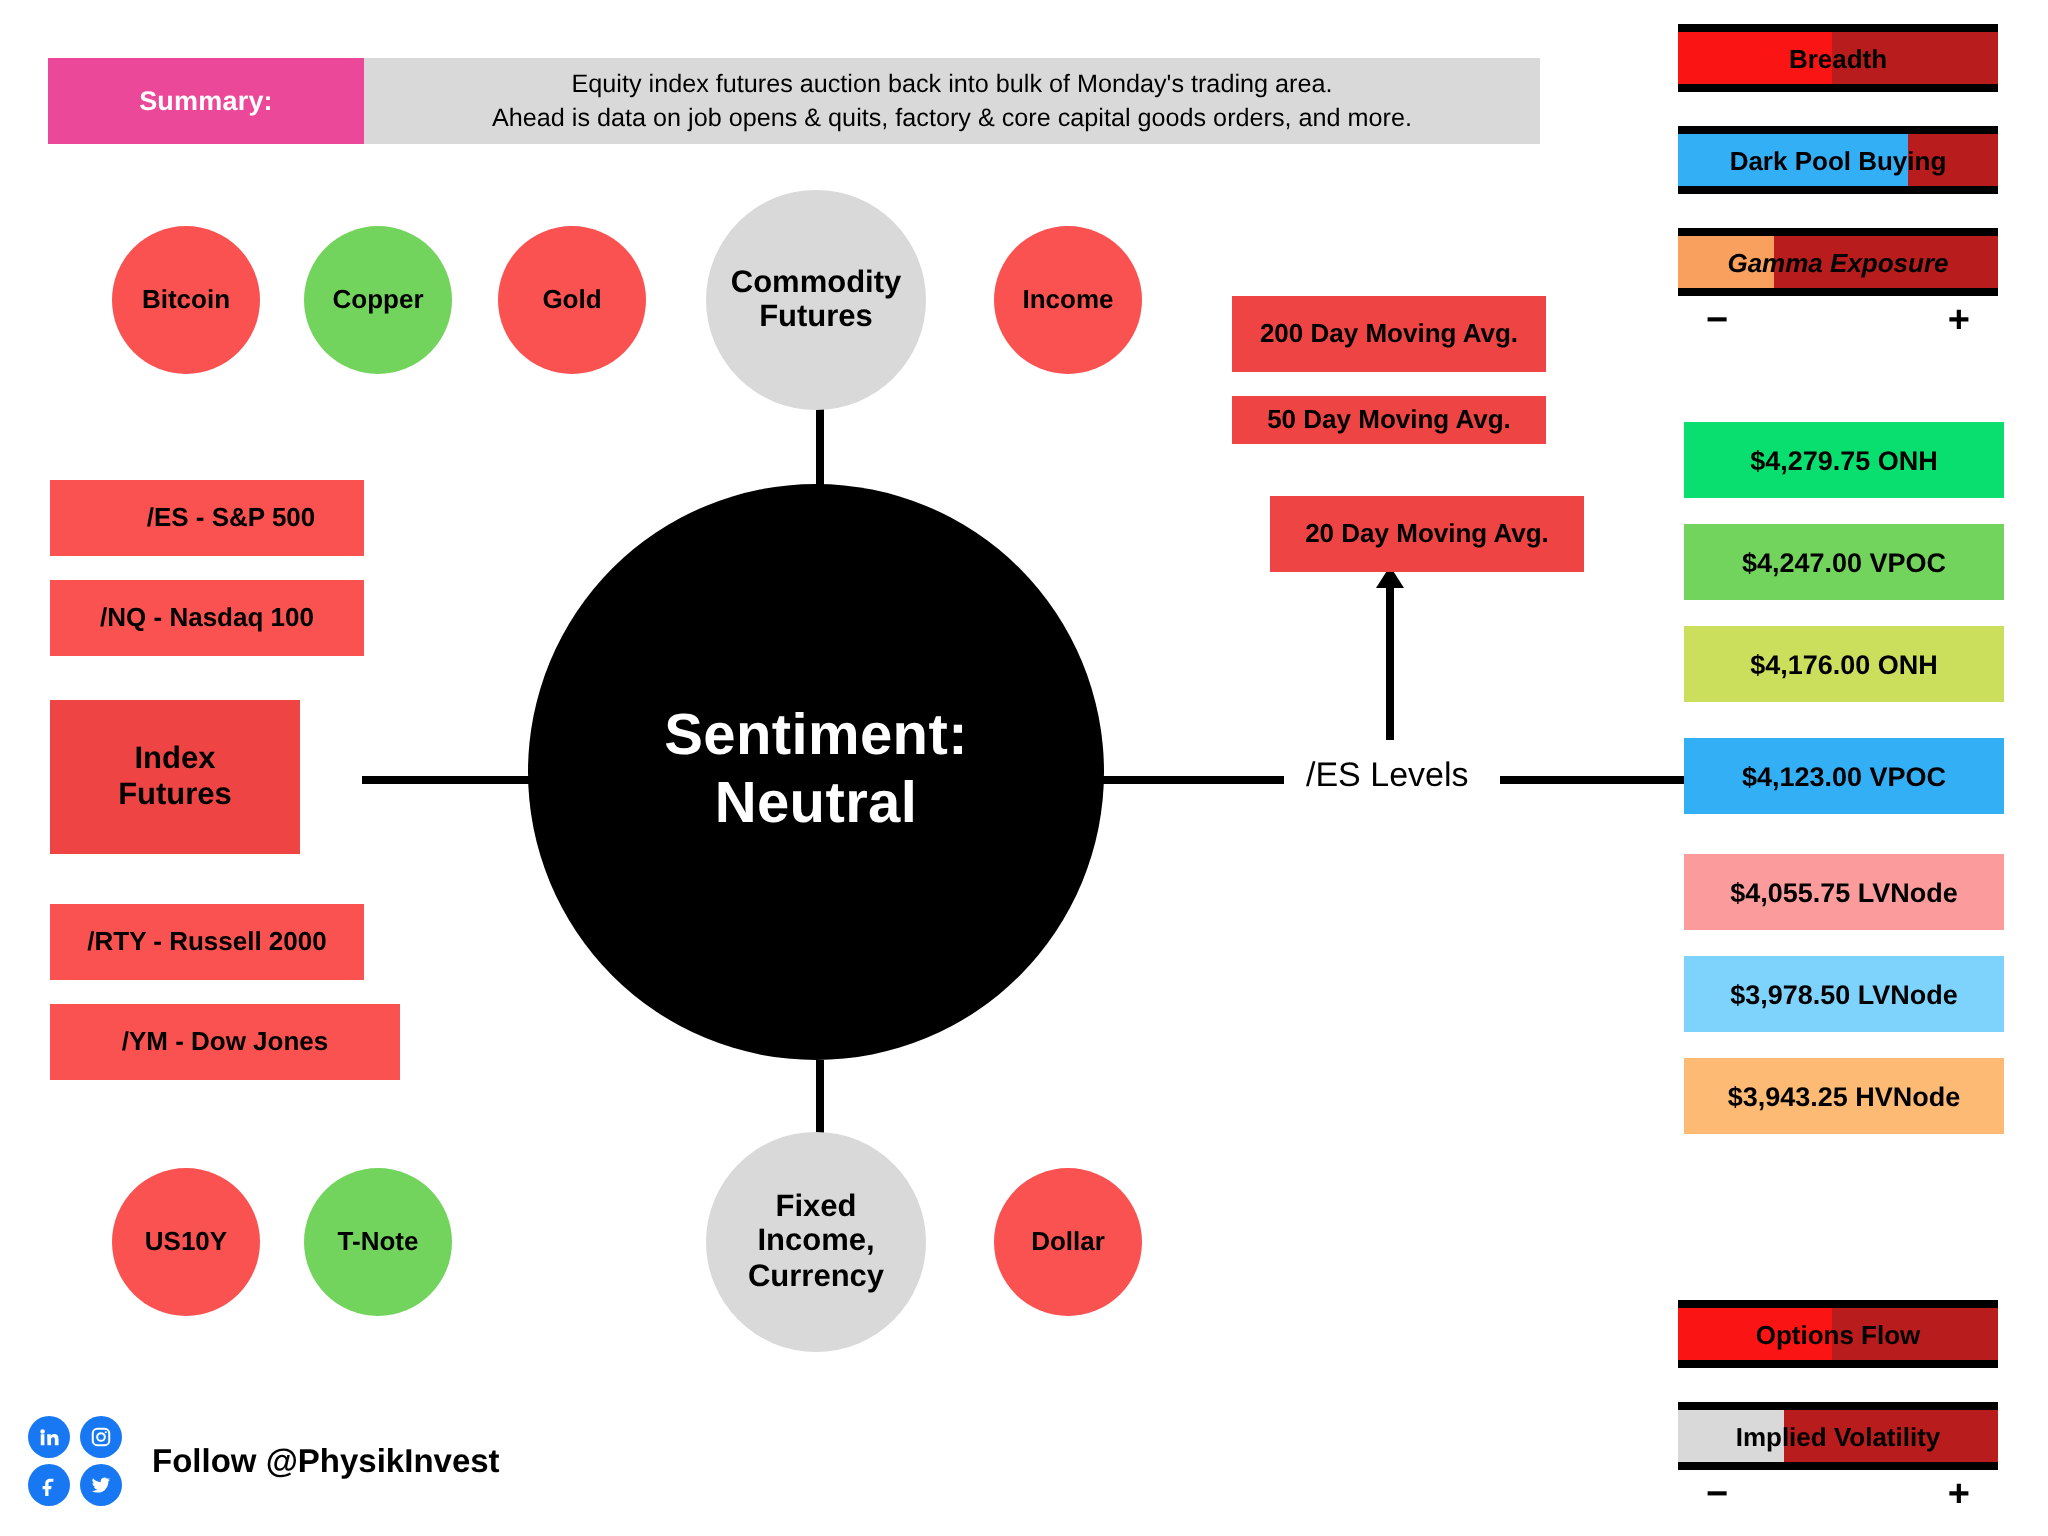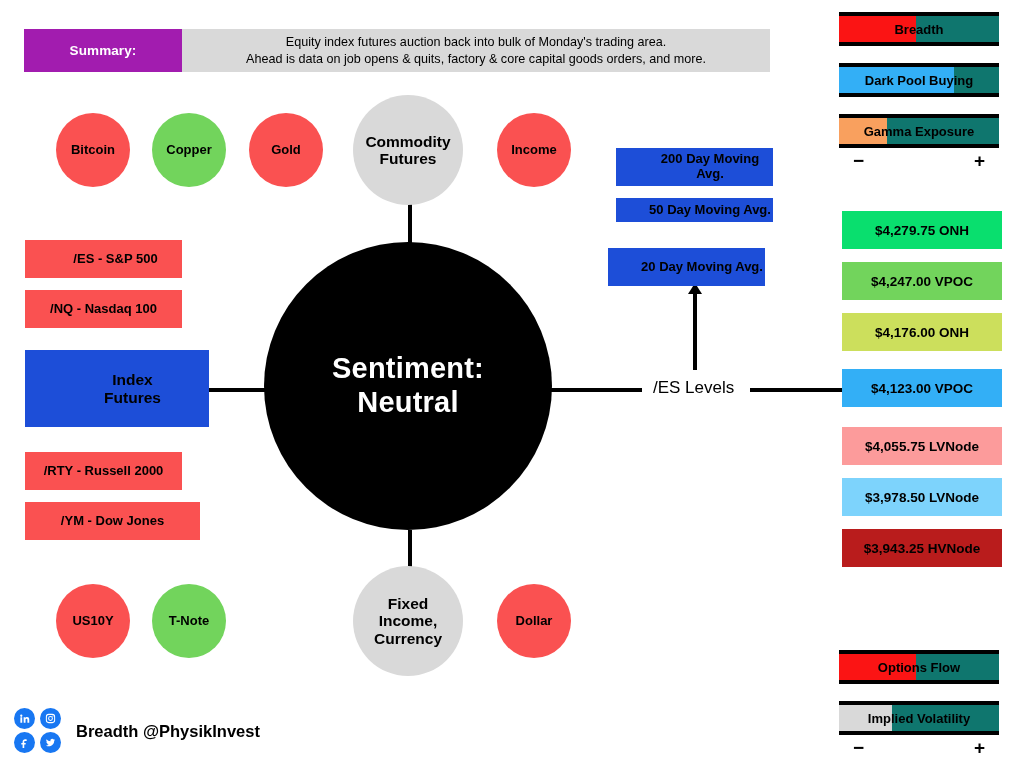--- a/index.html
+++ b/index.html
@@ -22,21 +22,21 @@
   
   .summary-wrap {
     position: absolute;
     left: 24px;
     top: 29px;
     display: flex;
     align-items: stretch;
     height: 43px;
   }
   .summary-label {
-    background: #a21caf;
+    background: #ec4899;
     color: #ffffff;
     width: 158px;
     display: flex;
     align-items: center;
     justify-content: center;
     font-size: 13.5px;
     font-weight: bold;
     letter-spacing: .1px;
   }
   .summary-text {
@@ -99,38 +99,38 @@
     align-items: center;
     justify-content: center;
     text-align: center;
     font-weight: bold;
     color: #000000;
     box-sizing: border-box;
     font-size: 13px;
     line-height: 1.15;
   }
   .pill-red  { background: #fa5151; }
-  .pill-grey { background: #1d4ed8; padding-left: 31px; }
+  .pill-grey { background: #ef4444; }
 
   .es-levels-label {
     position: absolute;
     font-size: 17px;
     color: #000000;
     font-weight: 400;
     white-space: nowrap;
   }
 
   
   .gauge {
     position: absolute;
     width: 160px;
     height: 34px;
     border-top: 4px solid #000000;
     border-bottom: 4px solid #000000;
-    background: #0f766e;
+    background: #b91c1c;
     box-sizing: border-box;
   }
   .gauge-fill {
     position: absolute;
     left: 0; top: 0; bottom: 0;
   }
   .gauge-label {
     position: absolute;
     left: 0; right: 0; top: 0; bottom: 0;
     display: flex;
@@ -267,54 +267,54 @@
   <div class="circle c-small" style="left:497px; top:584px; background:#fa5151;">
     <span>Dollar</span>
   </div>
 
   <div class="pill pill-red" style="left:25px; top:240px; width:157px; height:38px;padding-left:24px;">
     <span>/ES - S&amp;P 500</span>
   </div>
   <div class="pill pill-red" style="left:25px; top:290px; width:157px; height:38px;">
     <span>/NQ - Nasdaq 100</span>
   </div>
-  <div class="pill pill-grey" style="left:25px; top:350px; width:184px; height:77px; font-size:15.5px;">
+  <div class="pill pill-grey" style="left:25px; top:350px; width:125px; height:77px; font-size:15.5px;">
     <div>
       <div>Index</div>
       <div>Futures</div>
     </div>
   </div>
   <div class="pill pill-red" style="left:25px; top:452px; width:157px; height:38px;">
     <span>/RTY - Russell 2000</span>
   </div>
   <div class="pill pill-red" style="left:25px; top:502px; width:175px; height:38px;">
     <span>/YM - Dow Jones</span>
   </div>
 
   <div class="pill pill-grey" style="left:616px; top:148px; width:157px; height:38px;">
     <span>200 Day Moving Avg.</span>
   </div>
   <div class="pill pill-grey" style="left:616px; top:198px; width:157px; height:24px;">
     <span>50 Day Moving Avg.</span>
   </div>
-  <div class="pill pill-grey" style="left:608px; top:248px; width:157px; height:38px;">
+  <div class="pill pill-grey" style="left:635px; top:248px; width:157px; height:38px;">
     <span>20 Day Moving Avg.</span>
   </div>
 
   <div class="es-levels-label" style="left:653px; top:378px;">/ES Levels</div>
 
   <div class="gauge" style="left:839px; top:12px;">
     <div class="gauge-fill" style="width:48%; background:#fb1414;"></div>
     <div class="gauge-label">Breadth</div>
   </div>
   <div class="gauge" style="left:839px; top:63px;">
     <div class="gauge-fill" style="width:72%; background:#33aff6;"></div>
     <div class="gauge-label">Dark Pool Buying</div>
   </div>
-  <div class="gauge" style="left:839px; top:114px;">
+  <div class="gauge" style="left:839px; top:114px;font-style:italic;">
     <div class="gauge-fill" style="width:30%; background:#f9a05e;"></div>
     <div class="gauge-label">Gamma Exposure</div>
   </div>
   <div class="scale-row" style="left:839px; top:150px;">
     <span>−</span>
     <span>+</span>
   </div>
 
   <div class="level" style="left:842px; top:211px; background:#09df6e;">
     <span>$4,279.75 ONH</span>
@@ -327,21 +327,21 @@
   </div>
   <div class="level" style="left:842px; top:369px; background:#33aff6;">
     <span>$4,123.00 VPOC</span>
   </div>
   <div class="level" style="left:842px; top:427px; background:#fc9b9b;">
     <span>$4,055.75 LVNode</span>
   </div>
   <div class="level" style="left:842px; top:478px; background:#7dd3fc;">
     <span>$3,978.50 LVNode</span>
   </div>
-  <div class="level" style="left:842px; top:529px; background:#b91c1c;">
+  <div class="level" style="left:842px; top:529px; background:#fdba74;">
     <span>$3,943.25 HVNode</span>
   </div>
 
   <div class="gauge" style="left:839px; top:650px;">
     <div class="gauge-fill" style="width:48%; background:#fb1414;"></div>
     <div class="gauge-label">Options Flow</div>
   </div>
   <div class="gauge" style="left:839px; top:701px;">
     <div class="gauge-fill" style="width:33%; background:#d9d9d9;"></div>
     <div class="gauge-label">Implied Volatility</div>
@@ -368,15 +368,15 @@
       <svg width="11" height="11" viewBox="0 0 24 24" fill="#ffffff">
           <path d="M14.5 8.5h2.3V5.3c-.4-.05-1.77-.18-3.36-.18-3.33 0-5.6 2.02-5.6 5.72V13H5v3.6h2.84V24h3.6v-7.4h2.9l.44-3.6h-3.34v-2.4c0-1.05.28-1.76 1.73-1.76z"></path>
         </svg>
     </div>
     <div class="social-icon">
       <svg width="11" height="11" viewBox="0 0 24 24" fill="#ffffff">
           <path d="M22 5.9c-.75.33-1.54.56-2.38.66a4.13 4.13 0 0 0 1.82-2.28c-.8.47-1.69.82-2.63 1a4.12 4.12 0 0 0-7.03 3.76A11.7 11.7 0 0 1 3.3 4.73a4.1 4.1 0 0 0 1.28 5.5c-.68-.02-1.32-.2-1.87-.51v.05a4.12 4.12 0 0 0 3.3 4.04c-.6.16-1.25.19-1.86.07a4.13 4.13 0 0 0 3.85 2.86A8.28 8.28 0 0 1 2 18.45a11.66 11.66 0 0 0 6.3 1.85c7.57 0 11.7-6.27 11.7-11.7v-.53A8.3 8.3 0 0 0 22 5.9z"></path>
         </svg>
     </div>
   </div>
-  <div class="follow-text">Breadth @PhysikInvest</div>
+  <div class="follow-text">Follow @PhysikInvest</div>
 
 </div>
 
 </body></html>

